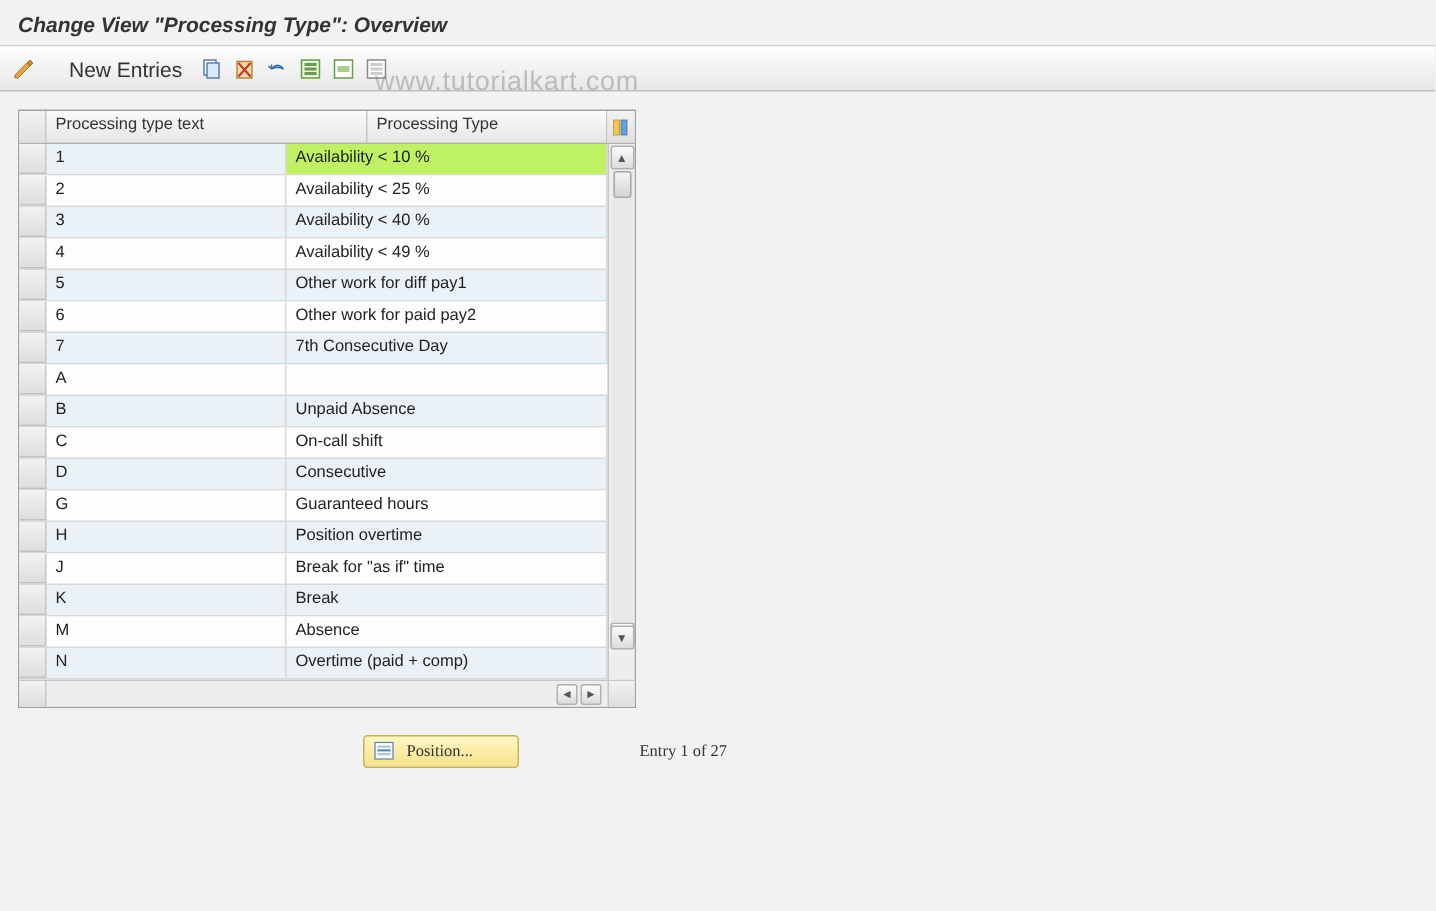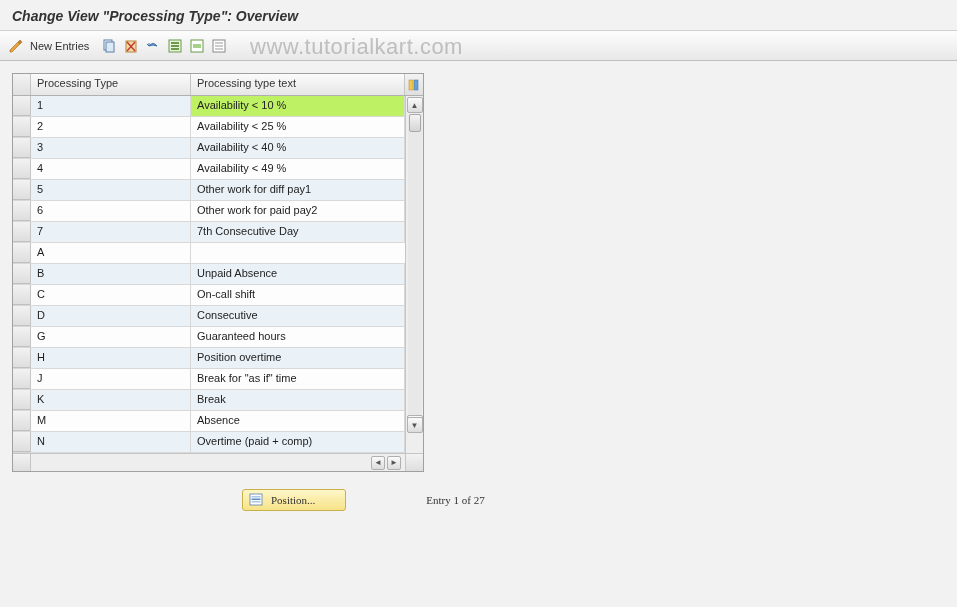--- a/index.html
+++ b/index.html
@@ -34,24 +34,25 @@
     }
     .toolbar-icon {
       width: 16px;
       height: 16px;
       display: flex;
       align-items: center;
       justify-content: center;
       cursor: pointer;
     }
     .toolbar-label {
-      font-size: 11px;
+      font-size: 14px;
       color: #333;
       margin-right: 6px;
       cursor: pointer;
+      margin-left: 16px;
     }
     .content-area {
       padding: 12px;
       position: relative;
     }
     .table-container {
       display: inline-block;
       border: 1px solid #a0a0a0;
       background: #fff;
       width: 412px;
@@ -198,23 +199,23 @@
       display:flex;
       align-items:center;
       justify-content:center;
     }
     .entry-label {
       font-size: 11px;
       color: #333;
     }
     .watermark {
       position: absolute;
-      top: 34px;
+      top: 44px;
       left: 250px;
-      font-size: 22px;
+      font-size: 18px;
       color: rgba(140,140,140,0.5);
       font-family: Arial, sans-serif;
       pointer-events: none;
       letter-spacing: 0.5px;
     }
   </style>
 </head>
 <body>
 
 <div class="title-bar">
@@ -268,22 +269,22 @@
         <rect x="4" y="7" width="8" height="2" fill="#ccc"></rect>
         <rect x="4" y="10" width="8" height="2" fill="#ccc"></rect>
       </svg>
   </span>
 </div>
 
 <div class="content-area">
   <div class="table-container">
     <div class="table-head">
       <div class="th-selector"></div>
+      <div class="th-col th-col2">Processing type text</div>
       <div class="th-col th-col1">Processing Type</div>
-      <div class="th-col th-col2">Processing type text</div>
       <div class="th-settings">
         <svg width="12" height="12" viewBox="0 0 12 12">
             <rect x="1" y="1" width="4" height="10" fill="#f2c84b" stroke="#b8863f" stroke-width="0.5"></rect>
             <rect x="6" y="1" width="4" height="10" fill="#6aa0d8" stroke="#3a6fa8" stroke-width="0.5"></rect>
           </svg>
       </div>
     </div>
     <div class="table-body">
       <div class="rows-area" id="rows-area">
           <div class="trow selected">

